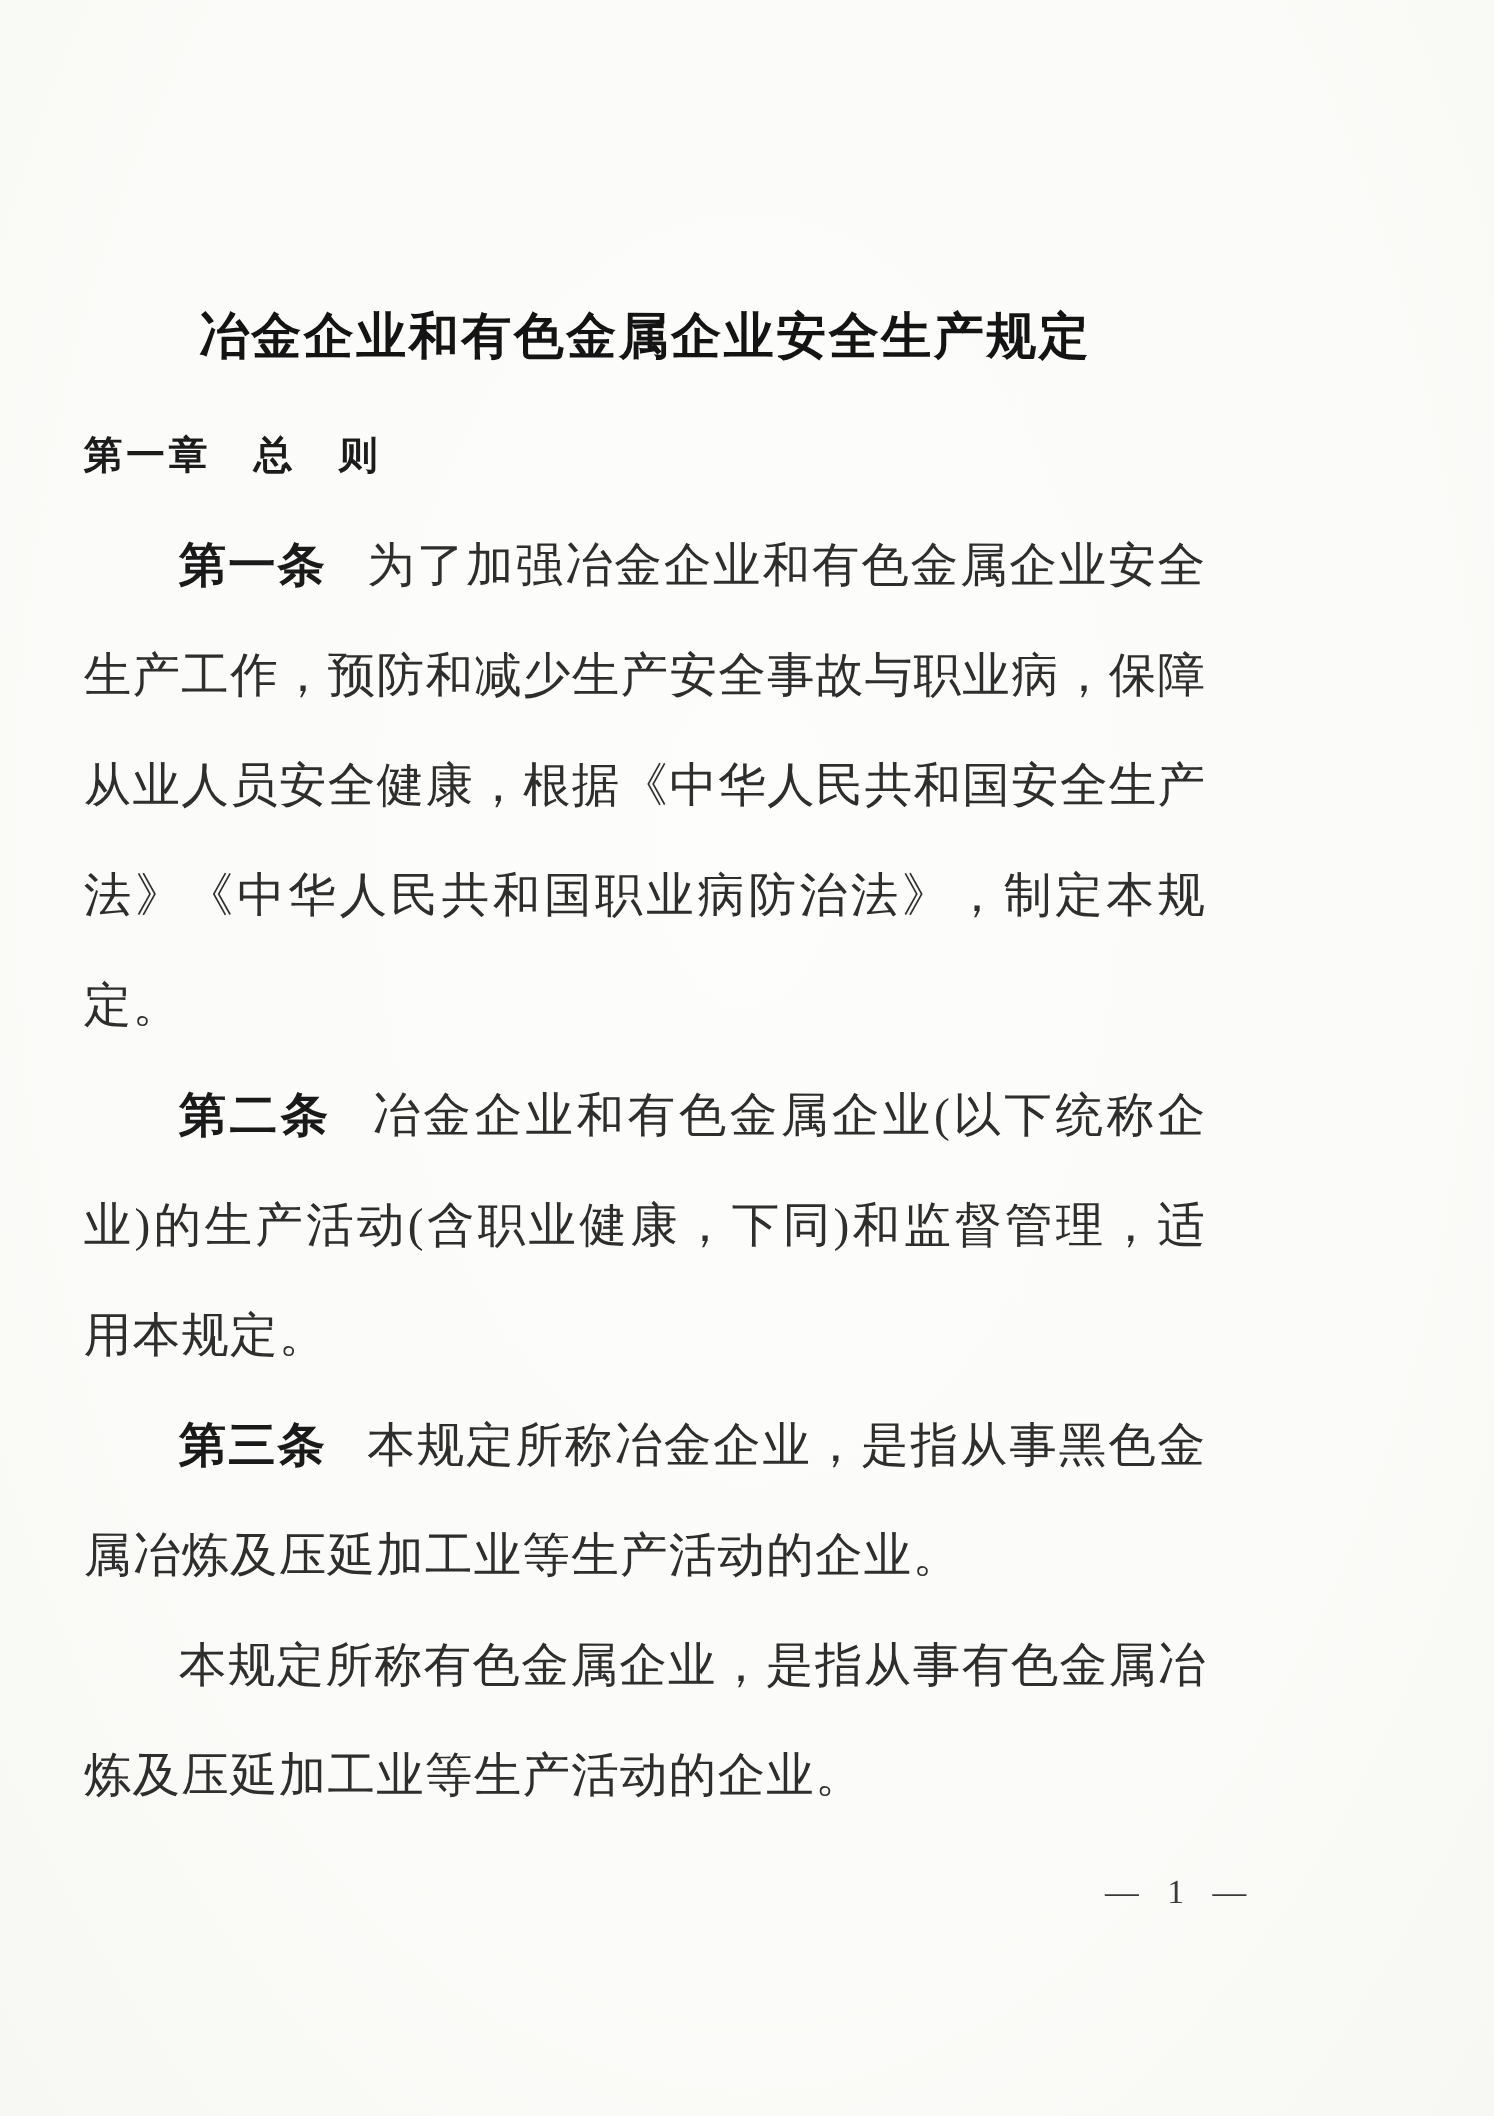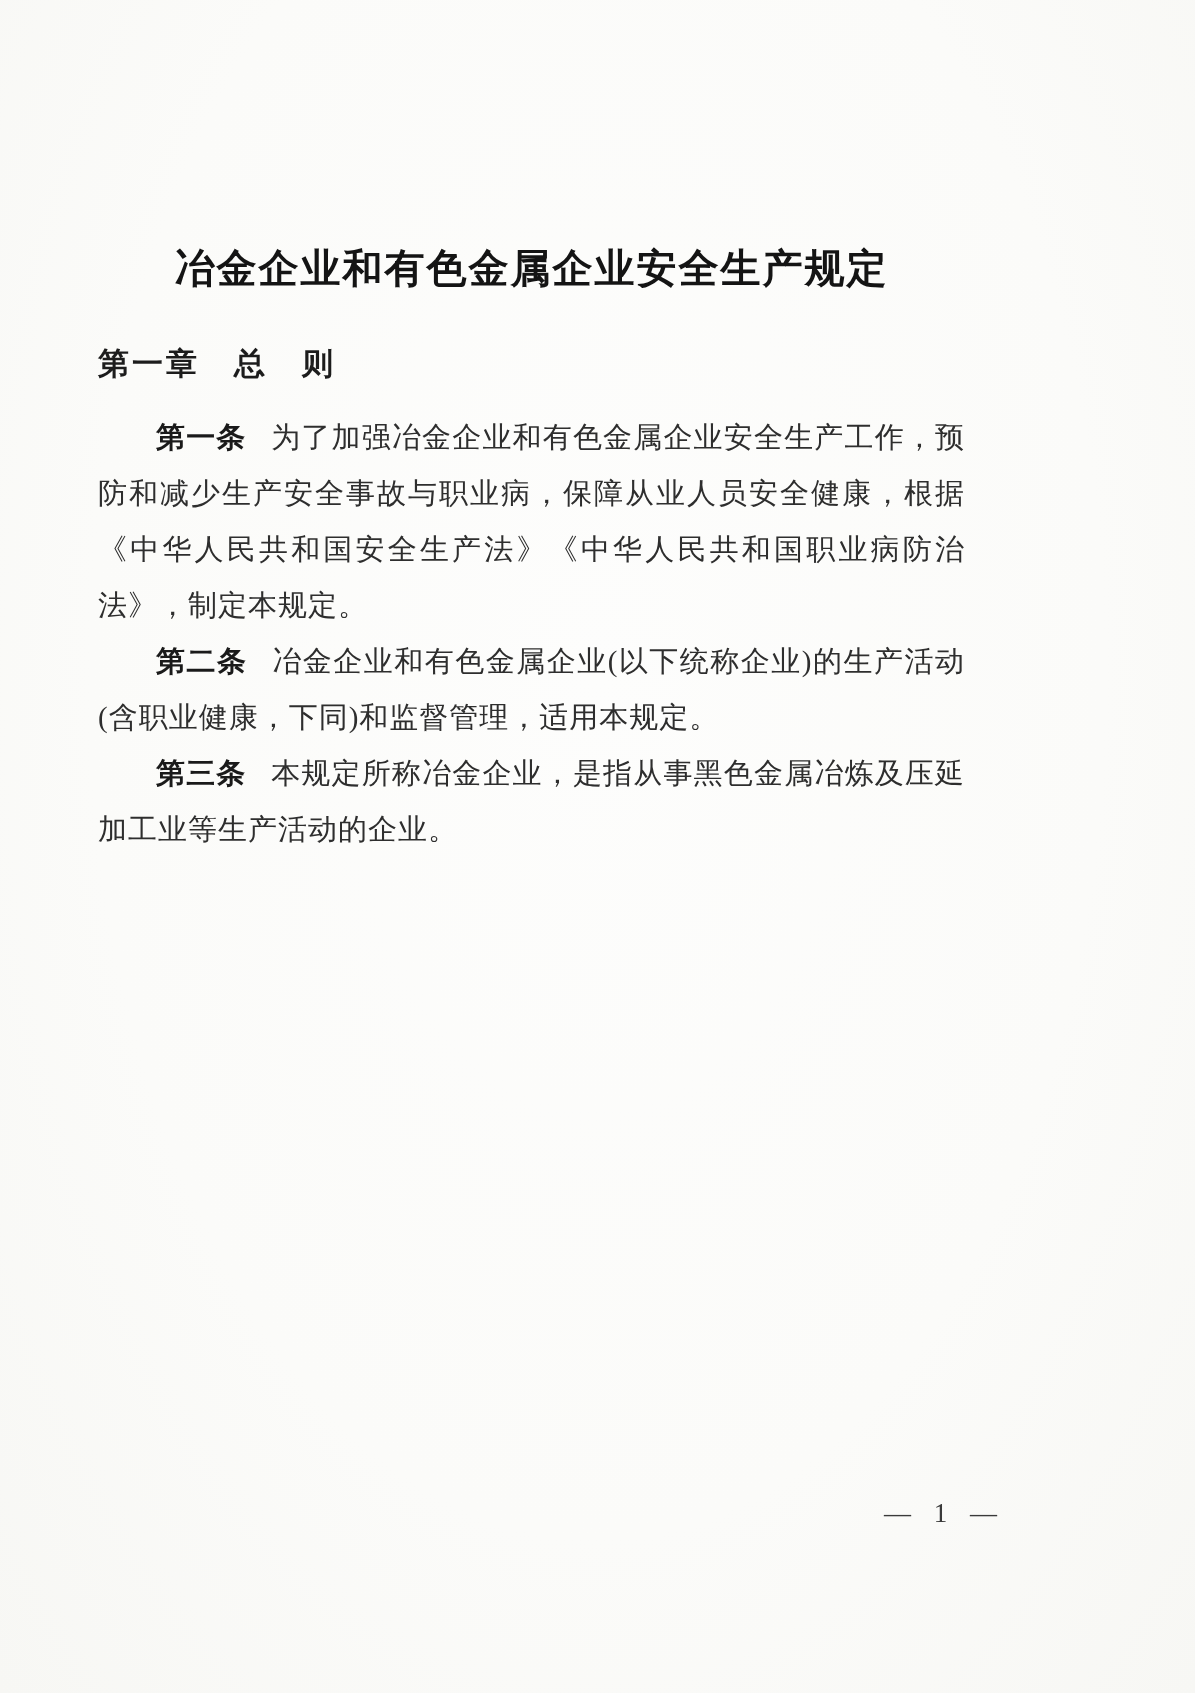--- a/index.html
+++ b/index.html
@@ -8,21 +8,21 @@
     background: #f2f2f0;
     font-family: "Liberation Serif", serif;
   }
   .page {
     position: relative;
     width: 1195px; height: 1693px;
     box-sizing: border-box;
     background: #fbfbf9;
     background-image: radial-gradient(ellipse at 50% 40%, #fdfdfc 0%, #fbfbf9 60%, #f7f7f4 100%);
     color: #2e2e2e;
-    padding: 245px 230px 0 98px;
+    padding: 245px 230px 0 67px;
     overflow: hidden;
   }
   .title {
     margin: 0;
     text-align: center;
     font-size: 40px;
     font-weight: 700;
     letter-spacing: 2px;
     color: #141414;
     line-height: 48px;
@@ -33,22 +33,22 @@
     text-align: left;
     font-size: 31px;
     font-weight: 700;
     letter-spacing: 3px;
     color: #1c1c1c;
     line-height: 38px;
     font-family: "Liberation Sans", sans-serif;
   }
   .body {
     margin-top: 26px;
-    font-size: 29px;
-    line-height: 56px;
+    font-size: 38px;
+    line-height: 88px;
     letter-spacing: 1px;
     text-align: justify;
     color: #2e2e2e;
   }
   .body p {
     margin: 0;
     text-indent: 2em;
   }
   .lead {
     font-weight: 700;
@@ -77,17 +77,20 @@
   <div class="body">
     <p>
       <span class="lead">第一条</span><span>为了加强冶金企业和有色金属企业安全生产工作，预防和减少生产安全事故与职业病，保障从业人员安全健康，根据《中华人民共和国安全生产法》《中华人民共和国职业病防治法》，制定本规定。</span>
     </p>
     <p>
       <span class="lead">第二条</span><span>冶金企业和有色金属企业(以下统称企业)的生产活动(含职业健康，下同)和监督管理，适用本规定。</span>
     </p>
     <p>
       <span class="lead">第三条</span><span>本规定所称冶金企业，是指从事黑色金属冶炼及压延加工业等生产活动的企业。</span>
     </p>
+    <p>
+      <span class="lead"></span><span>本规定所称有色金属企业，是指从事有色金属冶炼及压延加工业等生产活动的企业。</span>
+    </p>
   </div>
 
   <div class="page-number">— 1 —</div>
 
 </div>
 
 </body></html>

